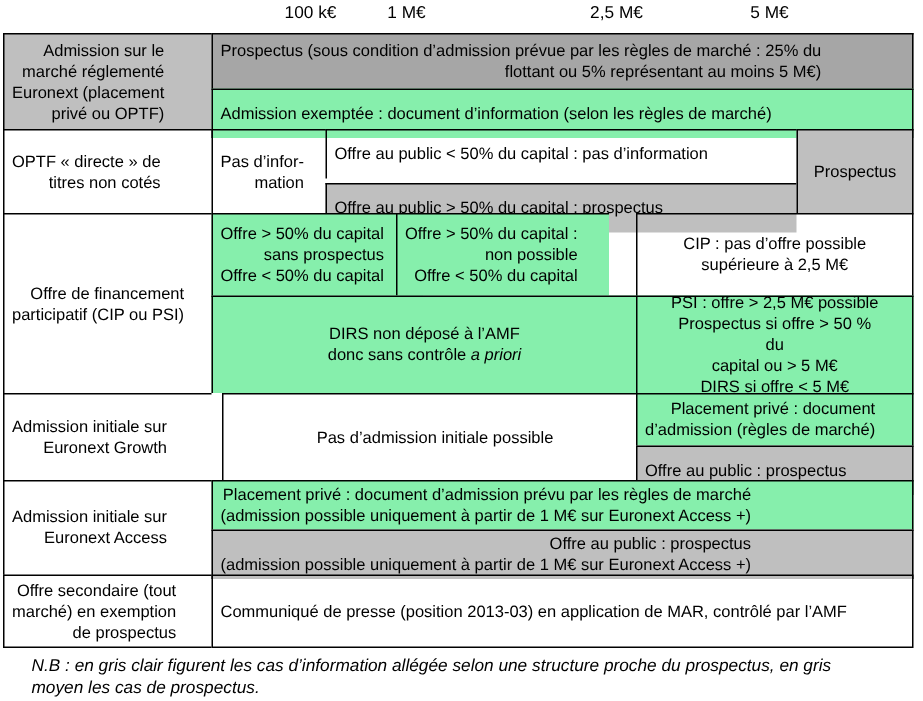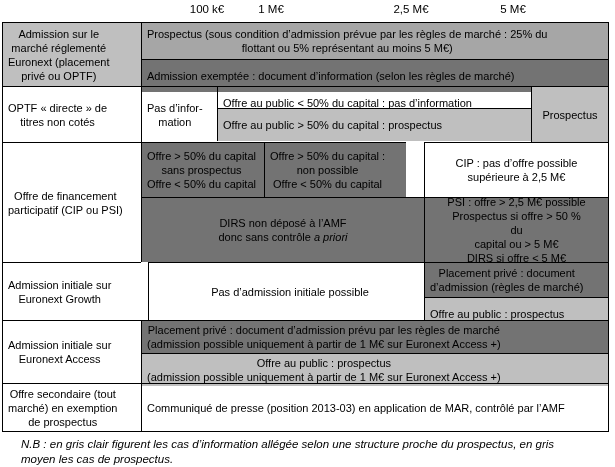--- a/index.html
+++ b/index.html
@@ -24,25 +24,25 @@
     box-sizing: border-box;
     border-left: 1px solid #000;
     border-top: 1px solid #000;
     display: flex;
     align-items: center;
     line-height: 14px;
     overflow: hidden;
   }
   .br { border-right: 1px solid #000; }
   .bb { border-bottom: 1px solid #000; }
-  .al { text-align: center;  justify-content: flex-start; padding: 16px 5px; }
+  .al { text-align: right;  justify-content: flex-start; padding: 16px 5px; }
   .ac { text-align: center; justify-content: center;    padding: 2px 20px; }
   .bg-dark  { background: #a6a6a6; }
   .bg-med   { background: #bfbfbf; }
-  .bg-light { background: #737373; }
+  .bg-light { background: #86efac; }
   .ct { white-space: pre-line; }
   .note {
     position: absolute;
     left: 5px;
     top: 437px;
     width: 604px;
     font-style: italic;
     font-size: 11.5px;
     line-height: 14.5px;
     white-space: pre-line;
@@ -80,21 +80,21 @@
     <div class="ct">OPTF « directe » de
 titres non cotés</div>
   </div>
   <div class="cell al" style="left:141px;top:86px;width:76px;height:56px">
     <div class="ct">Pas d’infor-
 mation</div>
   </div>
   <div class="cell al" style="left:217px;top:86px;width:314px;height:28px">
     <div class="ct">Offre au public &lt; 50% du capital : pas d’information</div>
   </div>
-  <div class="cell bg-med al" style="left:217px;top:108px;width:314px;height:28px">
+  <div class="cell bg-med al" style="left:217px;top:122px;width:314px;height:28px">
     <div class="ct">Offre au public &gt; 50% du capital : prospectus</div>
   </div>
   <div class="cell bg-med ac br" style="left:531px;top:86px;width:78px;height:56px">
     <div class="ct">Prospectus</div>
   </div>
 
   <div class="cell al" style="left:2px;top:142px;width:139px;height:120px">
     <div class="ct">Offre de financement
 participatif (CIP ou PSI)</div>
   </div>

